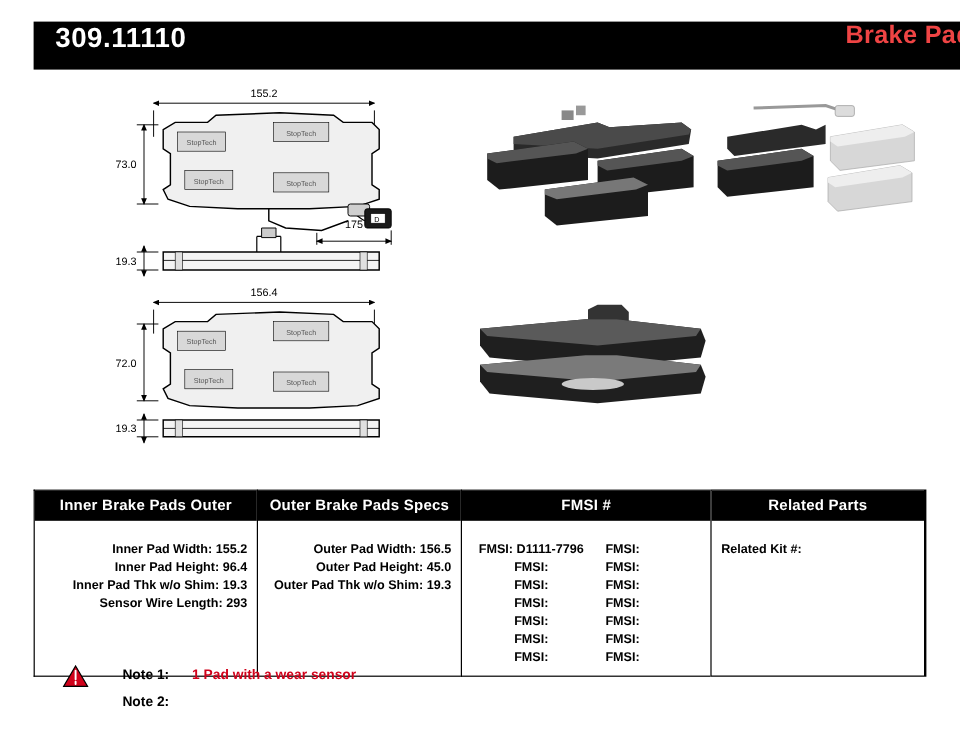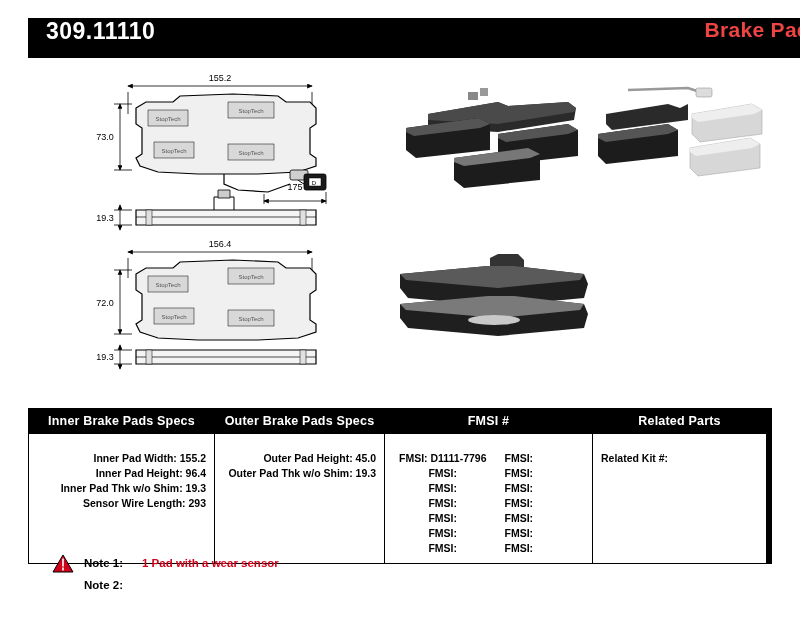--- a/index.html
+++ b/index.html
@@ -51,21 +51,21 @@
   .svgwrap { position: absolute; left: 0; top: 0; width: 744px; height: 330px; }
 
   
   .tables {
     position: absolute;
     left: 28px; top: 408px;
     width: 744px;
     display: flex;
   }
   .tcol { border: 1px solid #000; border-right: none; }
-  .tcol:last-child { border-right: 6px solid #000000; }
+  .tcol:last-child { border-right: 2px solid #000000; }
   .tcol.c1 { width: 186px; }
   .tcol.c2 { width: 170px; }
   .tcol.c3 { width: 208px; }
   .tcol.c4 { width: 180px; }
   .thead {
     background: #000; color: #fff;
     font-size: 12.5px; font-weight: bold;
     text-align: center;
     padding: 5px 2px 6px;
     letter-spacing: 0.2px;
@@ -97,21 +97,21 @@
     left: 52px; top: 552px;
     width: 500px;
   }
   .note-line {
     display: flex;
     align-items: center;
     height: 22px;
     font-size: 11.5px;
     font-weight: bold;
   }
-  .note-label { width: 58px; margin-left: 32px; }
+  .note-label { width: 58px; margin-left: 50px; }
   .note-value { color: #d0021b; }
   .warn-icon {
     position: absolute;
     left: 0px; top: 2px;
     width: 22px; height: 19px;
   }
 </style>
 </head>
 <body>
 
@@ -256,32 +256,33 @@
         <path d="M372,242 L460,234 L486,234 L556,242 L560,252 L556,266 L470,274 L380,266 L372,256 Z" fill="#1f1f1f"></path>
         <path d="M372,242 L460,234 L486,234 L556,242 L552,248 L470,256 L378,248 Z" fill="#7a7a7a"></path>
         <ellipse cx="466" cy="258" rx="26" ry="5" fill="#c9c9c9"></ellipse>
       </g>
     </svg>
   </div>
 
   <div class="tables">
 
     <div class="tcol c1">
-      <div class="thead">Inner Brake Pads Specs</div>
+      <div class="thead">Inner Brake Pads Outer</div>
       <div class="tbody">
         <div class="rowline right">Inner Pad Width: 155.2</div>
         <div class="rowline right">Inner Pad Height: 96.4</div>
         <div class="rowline right">Inner Pad Thk w/o Shim: 19.3</div>
         <div class="rowline right">Sensor Wire Length: 293</div>
       </div>
     </div>
 
     <div class="tcol c2">
       <div class="thead">Outer Brake Pads Specs</div>
       <div class="tbody">
+        <div class="rowline right">Outer Pad Width: 156.5</div>
         <div class="rowline right">Outer Pad Height: 45.0</div>
         <div class="rowline right">Outer Pad Thk w/o Shim: 19.3</div>
       </div>
     </div>
 
     <div class="tcol c3">
       <div class="thead">FMSI #</div>
       <div class="tbody">
         <div class="fmsi-row">
           <span class="lab">FMSI:  D1111-7796</span>

